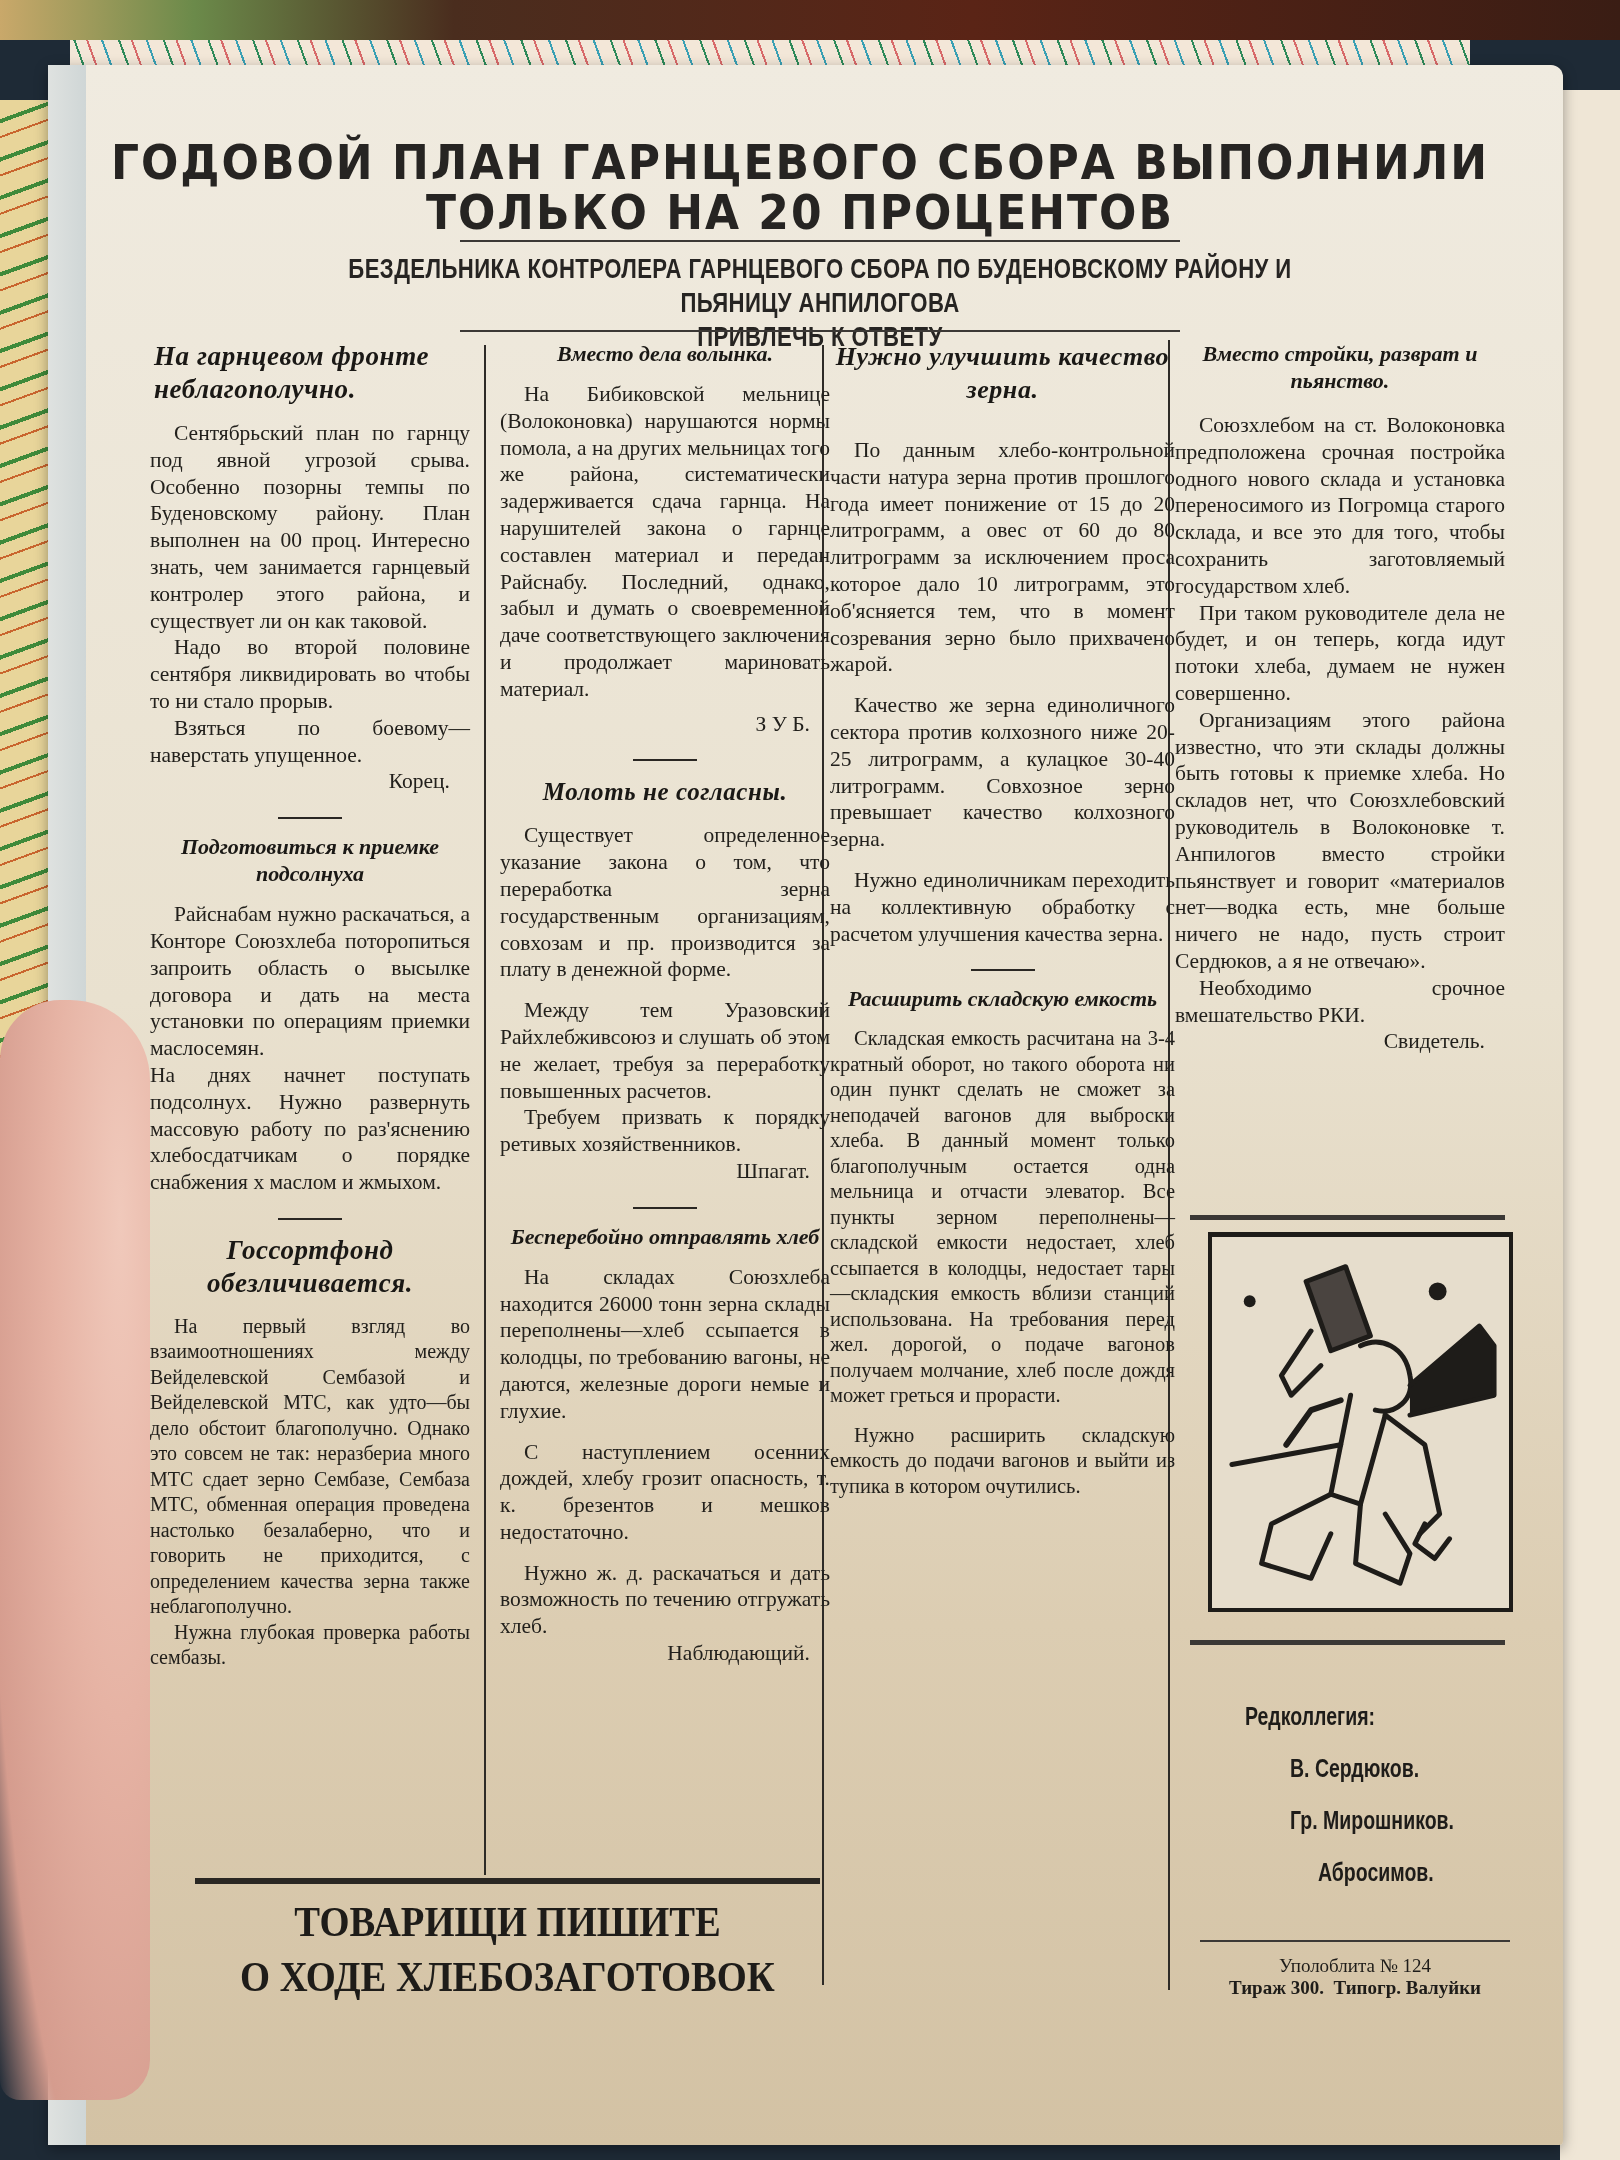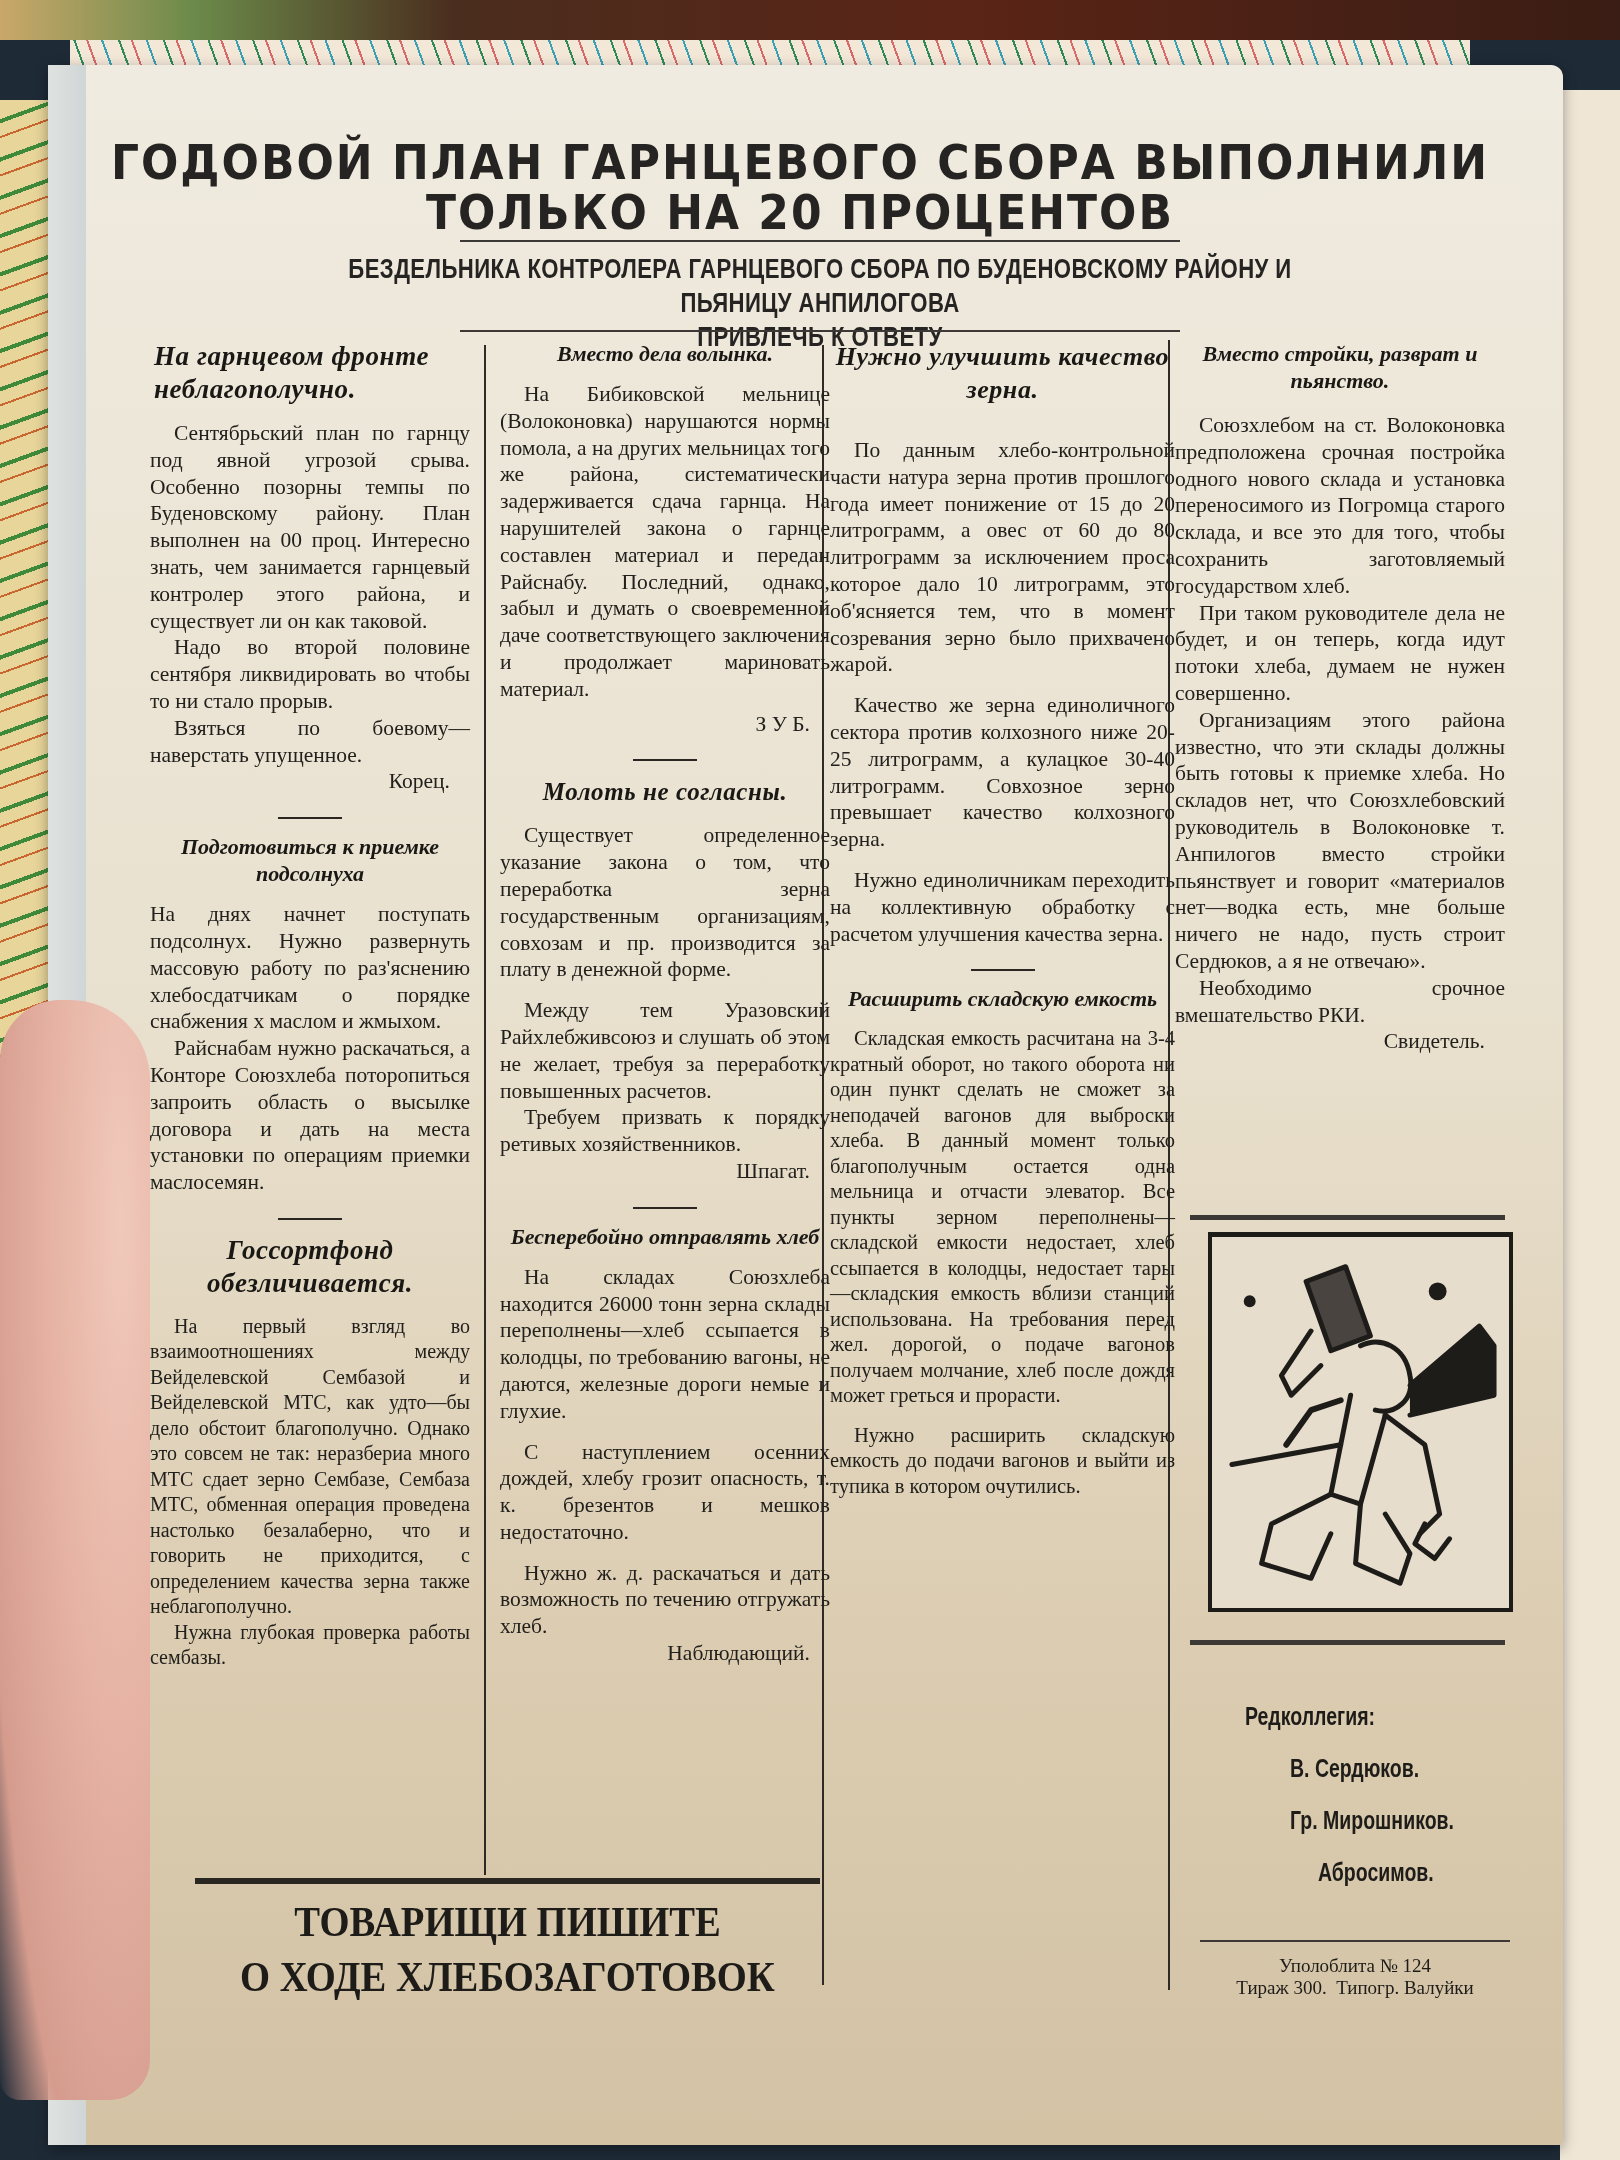--- a/index.html
+++ b/index.html
@@ -99,22 +99,22 @@
   <article>
     <h3 class="big" style="text-align:left;padding-left:4px;">На гарнцевом фронте неблагополучно.</h3>
     <p>Сентябрьский план по гарнцу под явной угрозой срыва. Особенно позорны темпы по Буденовскому району. План выполнен на 00 проц. Интересно знать, чем занимается гарнцевый контролер этого района, и существует ли он как таковой.</p>
     <p>Надо во второй половине сентября ликвидировать во чтобы то ни стало прорыв.</p>
     <p>Взяться по боевому—наверстать упущенное.</p>
     <div class="sign">Корец.</div>
   </article>
   <div class="sep"></div>
   <article>
     <h3 class="med">Подготовиться к приемке подсолнуха</h3>
+    <p>Райснабам нужно раскачаться, а Конторе Союзхлеба поторопиться запроить область о высылке договора и дать на места установки по операциям приемки маслосемян.</p>
     <p style="text-indent:0">На днях начнет поступать подсолнух. Нужно развернуть массовую работу по раз'яснению хлебосдатчикам о порядке снабжения х маслом и жмыхом.</p>
-    <p>Райснабам нужно раскачаться, а Конторе Союзхлеба поторопиться запроить область о высылке договора и дать на места установки по операциям приемки маслосемян.</p>
   </article>
   <div class="sep"></div>
   <article>
     <h3 class="big">Госсортфонд обезличивается.</h3>
     <p style="font-size:20px;line-height:25.5px;">На первый взгляд во взаимоотношениях между Вейделевской Сембазой и Вейделевской МТС, как удто—бы дело обстоит благополучно. Однако это совсем не так: неразбериа много МТС сдает зерно Сембазе, Сембаза МТС, обменная операция проведена настолько безалаберно, что и говорить не приходится, с определением качества зерна также неблагополучно.</p>
     <p style="font-size:20px;line-height:25.5px;">Нужна глубокая проверка работы сембазы.</p>
   </article>
 </div>
 
 <div class="col col2">
@@ -194,21 +194,21 @@
 <div class="editorial">
   <div class="t" style="top:0;left:55px;">Редколлегия:</div>
   <div class="n" style="top:52px;left:100px;">В. Сердюков.</div>
   <div class="n" style="top:104px;left:100px;">Гр. Мирошников.</div>
   <div class="n" style="top:156px;left:128px;">Абросимов.</div>
 </div>
 
 <div class="rule" style="left:1200px;top:1940px;width:310px;"></div>
 <div class="imprint">
   <div>Уполоблита № 124</div>
-  <div style="white-space:pre;">Тираж 300.  Типогр. Валуйки</div>
+  <div style="white-space:pre;font-weight:bold;">Тираж 300.  Типогр. Валуйки</div>
 </div>
 
 <div class="bottom-rule"></div>
 <div class="slogan">
   <div>ТОВАРИЩИ ПИШИТЕ</div>
   <div>О ХОДЕ ХЛЕБОЗАГОТОВОК</div>
 </div>
 
 <div class="hand"></div>
 

